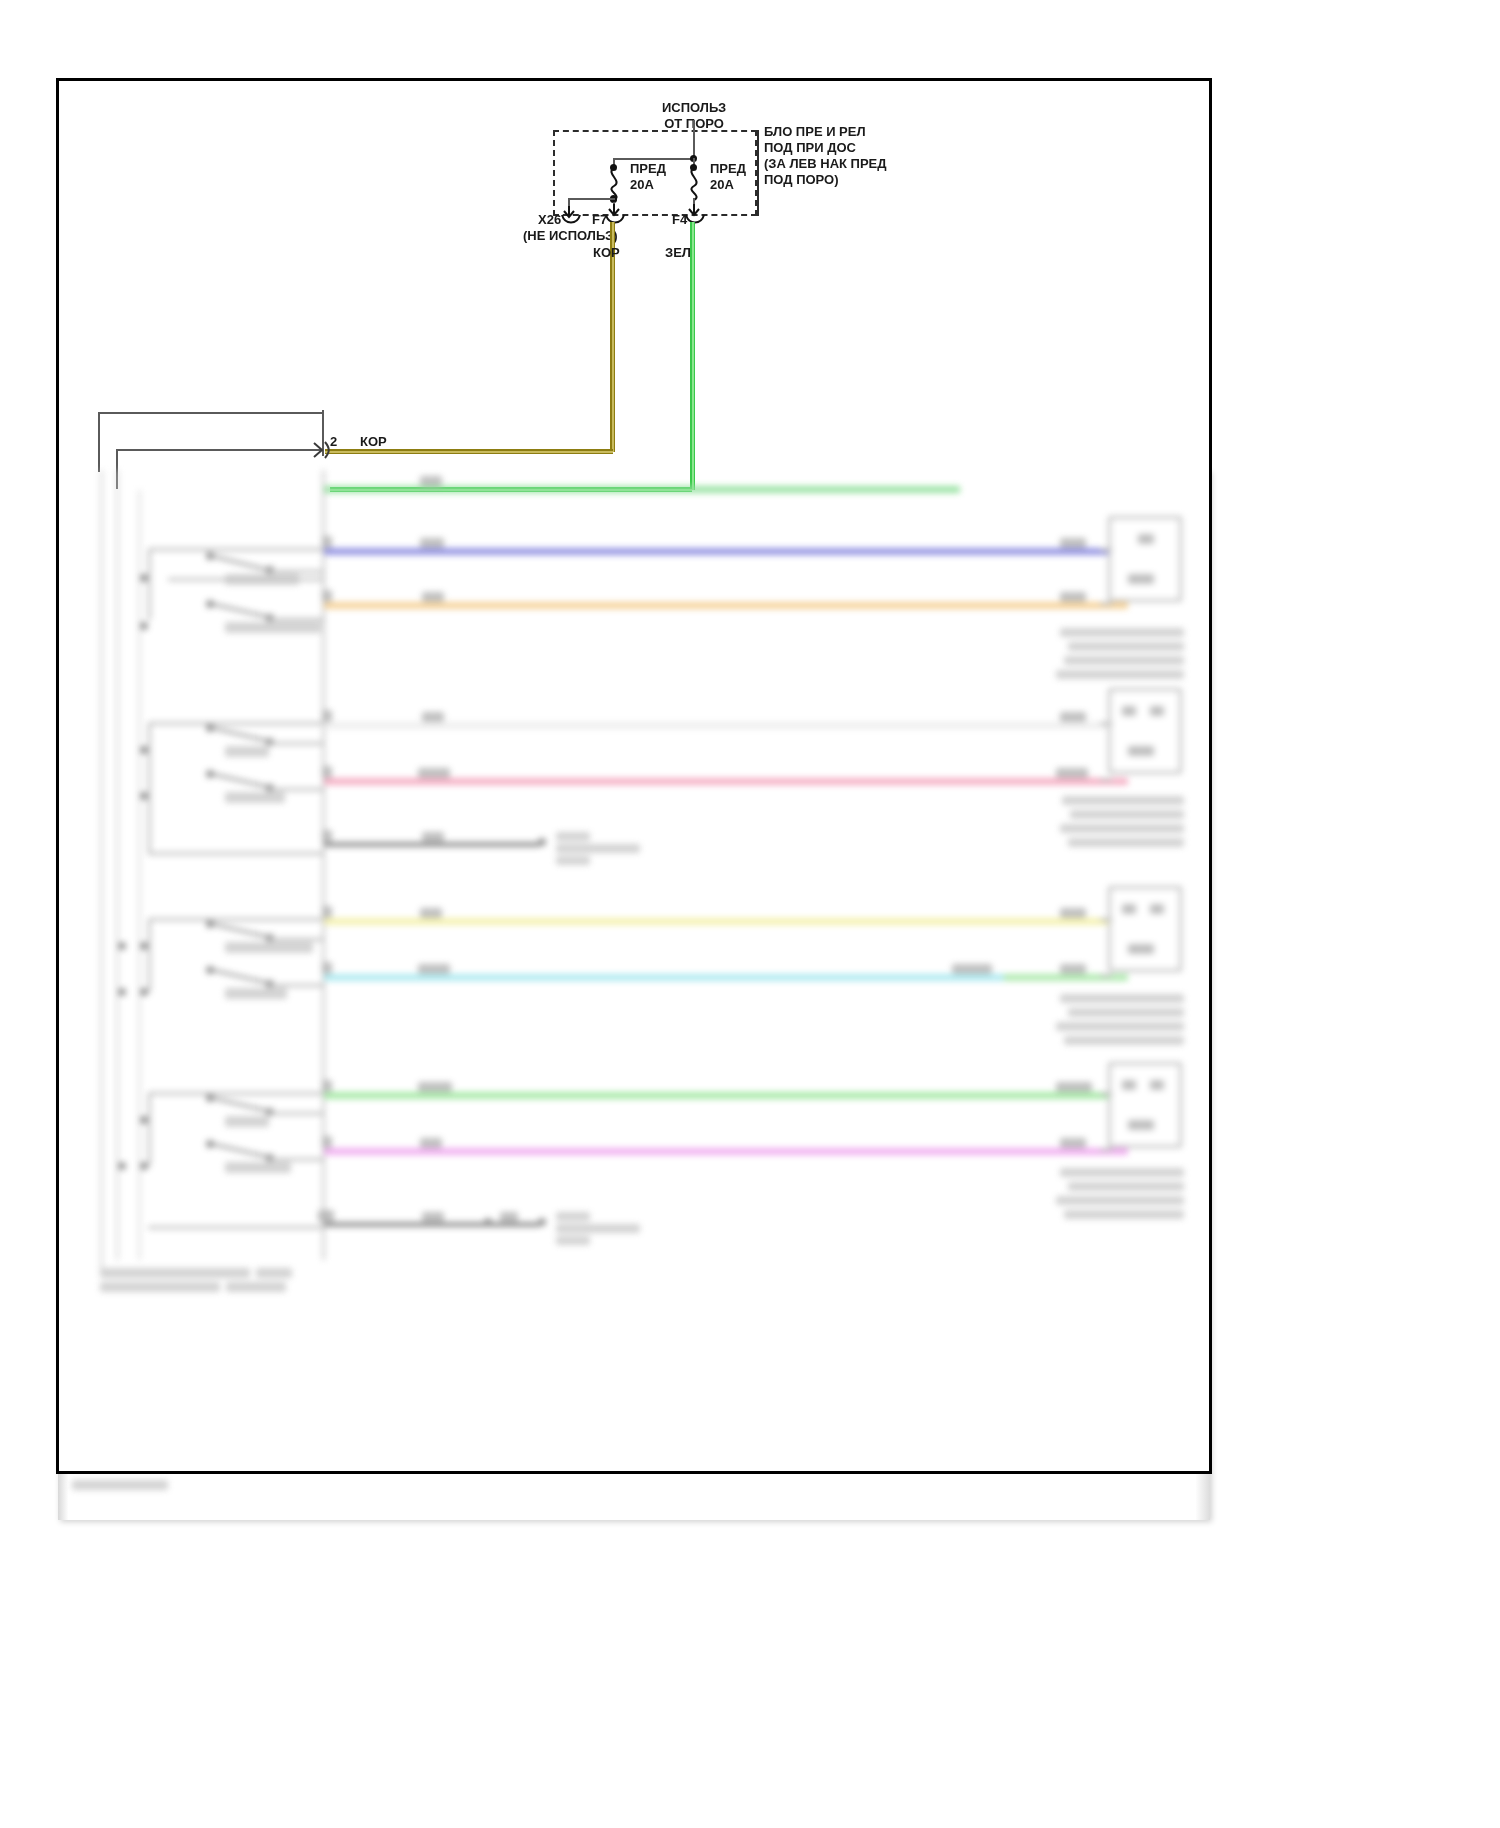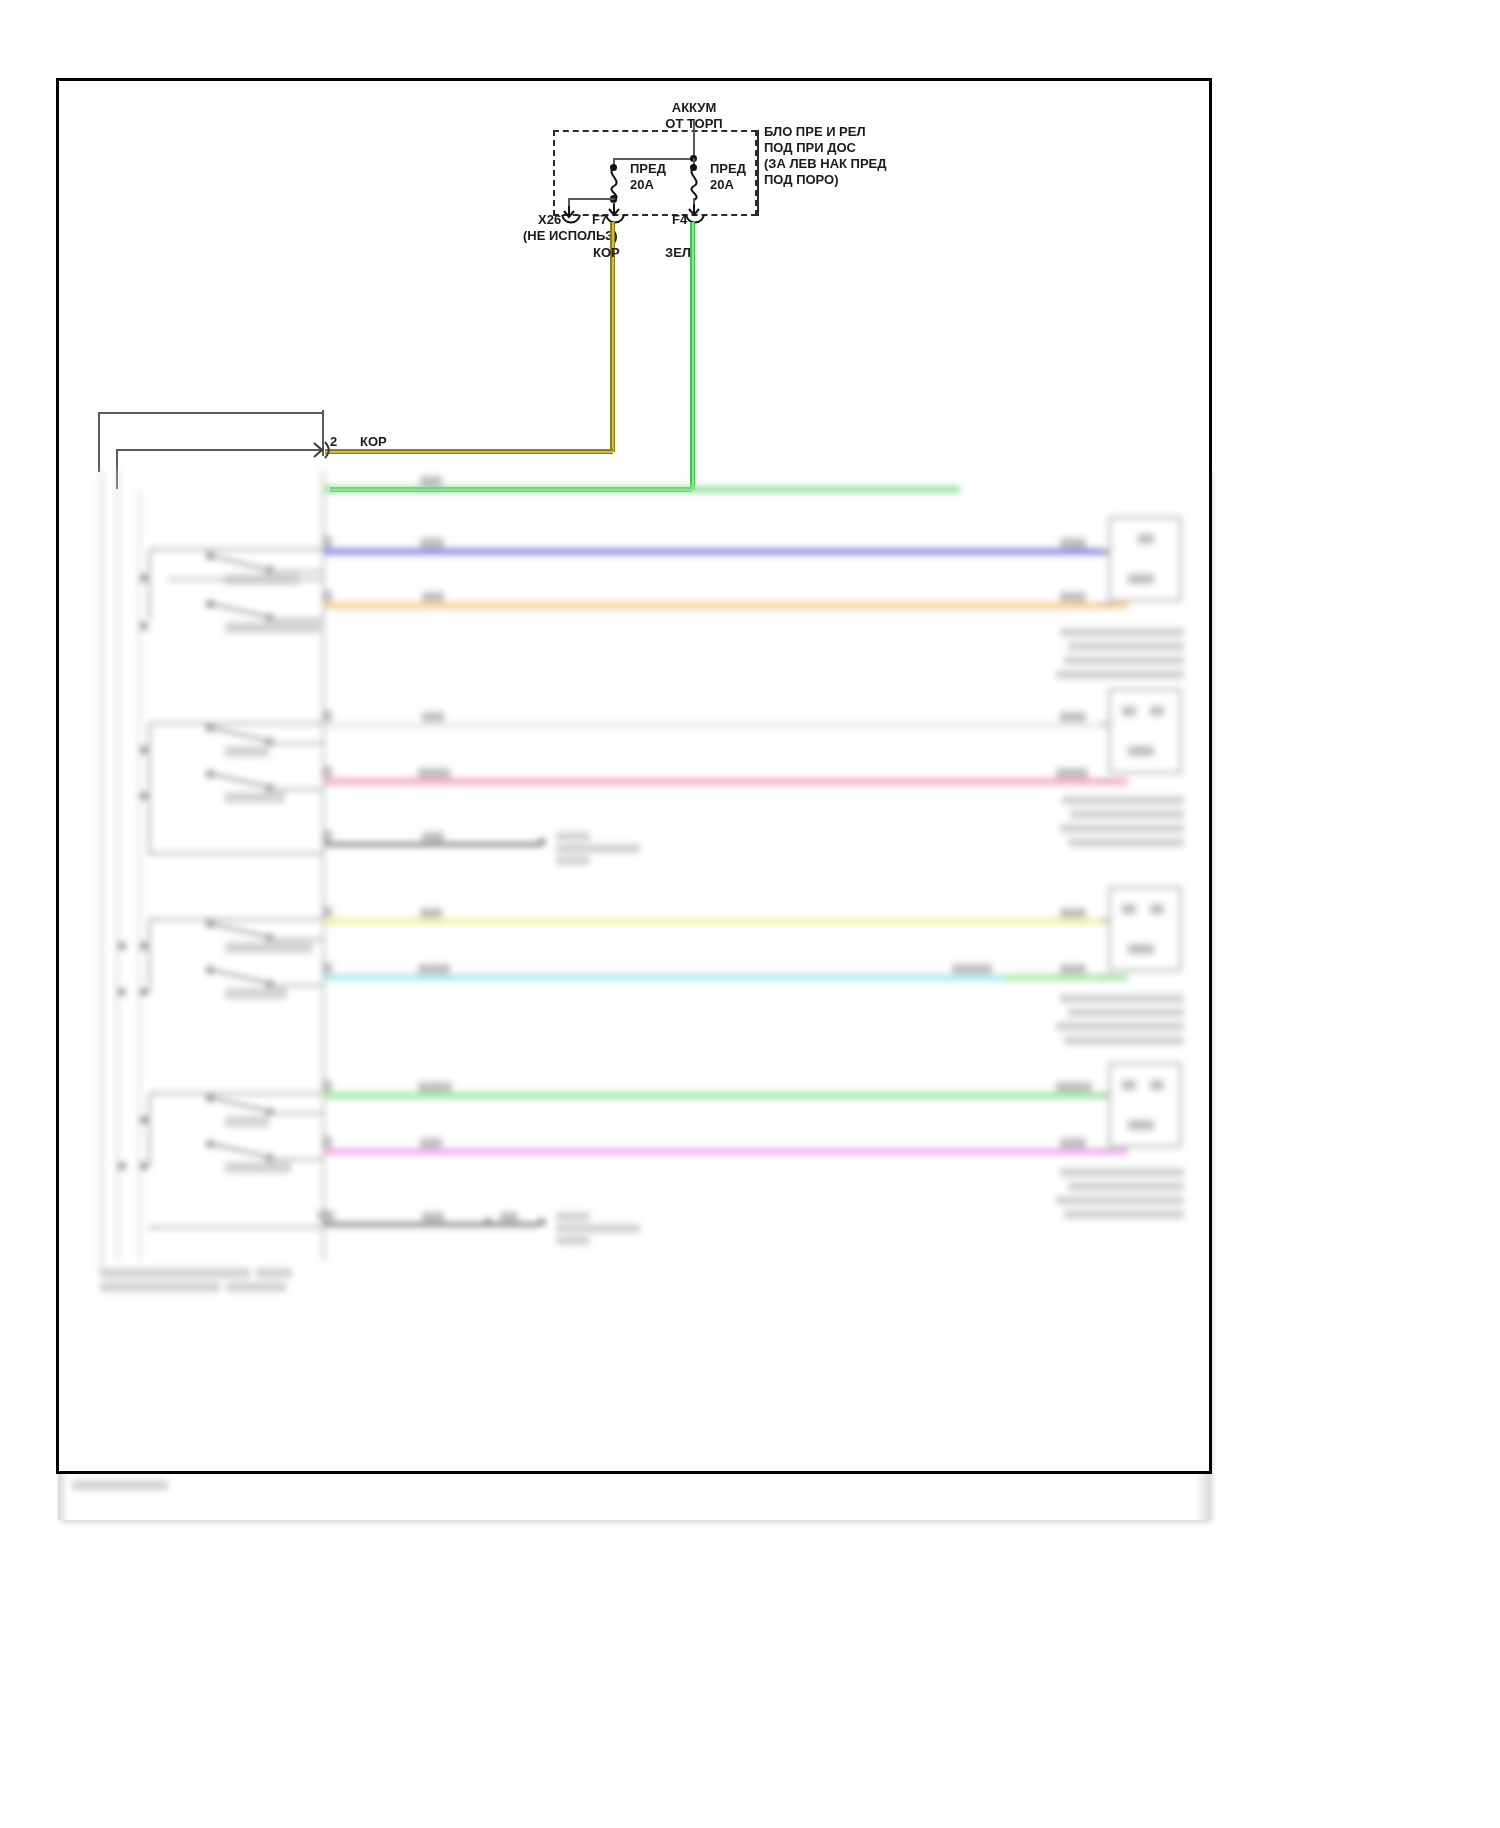--- a/index.html
+++ b/index.html
@@ -58,22 +58,22 @@
 </style>
 </head>
 <body>
 
 <div id="sheet-shadow"></div>
 <div id="sheet-left-edge"></div>
 <div id="sheet-right-edge"></div>
 
 <div id="page-frame"></div>
 
-<div class="txt b center" style="left:694px;top:100px;">АККУМ</div>
-<div class="txt b center" style="left:694px;top:116px;">ОТ ТОРП</div>
+<div class="txt b center" style="left:694px;top:100px;">ИСПОЛЬЗ</div>
+<div class="txt b center" style="left:694px;top:116px;">ОТ ПОРО</div>
 
 <div class="dash-box" style="left:553px;top:130px;width:204px;height:86px;"></div>
 
 <div class="wire v" style="left:757px;top:130px;height:86px;background:#2b2b2b;"></div>
 
 <div class="txt b" style="left:764px;top:124px;">БЛО ПРЕ И РЕЛ</div>
 <div class="txt b" style="left:764px;top:140px;">ПОД ПРИ ДОС</div>
 <div class="txt b" style="left:764px;top:156px;">(ЗА ЛЕВ НАК ПРЕД</div>
 <div class="txt b" style="left:764px;top:172px;">ПОД ПОРО)</div>
 

